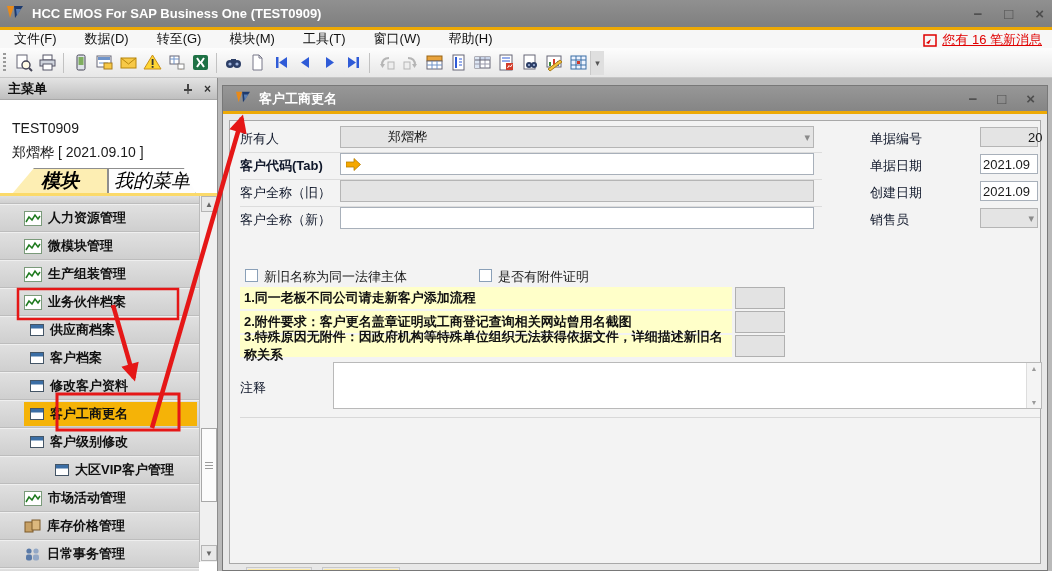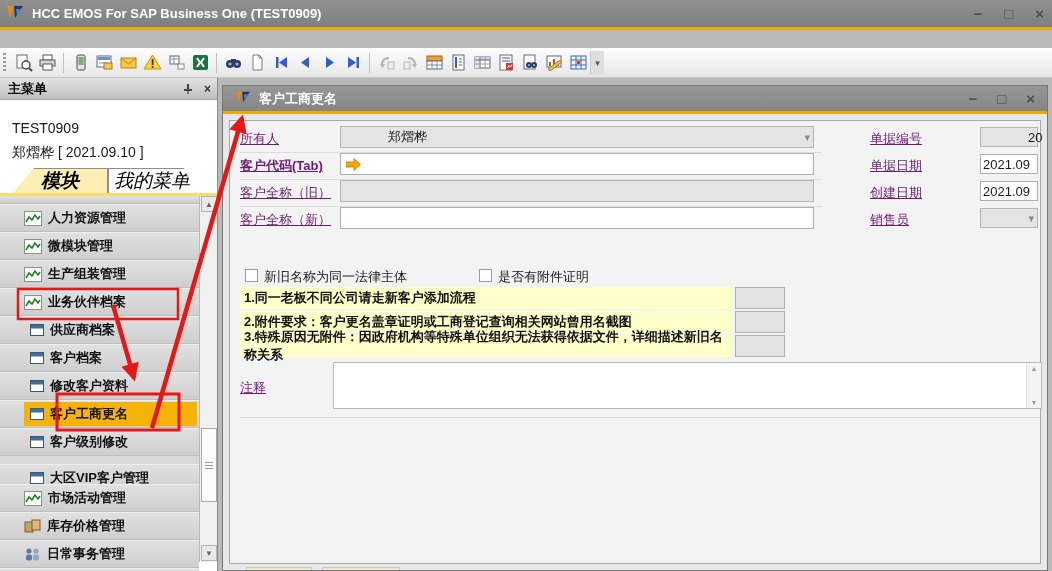--- a/index.html
+++ b/index.html
@@ -73,21 +73,21 @@
   .dialog { left:222px; top:85px; width:826px; height:486px; background:#e8e8e8;
             border:1px solid #787878; overflow:hidden; }
   .dlg-title { position:absolute; left:0; top:0; width:824px; height:25px; background:linear-gradient(#979797,#858585);
                display:flex; align-items:center; color:#fff; font-size:13px; font-weight:bold; }
   .dlg-title .logo { margin:0 8px 0 12px; }
   .dlg-controls { position:absolute; right:12px; top:0; height:25px; display:flex; gap:20px; align-items:center; }
   .dlg-accent { position:absolute; left:0; top:25px; width:824px; height:3px; background:#eda904; }
   .panel { position:absolute; left:6px; top:34px; width:812px; height:444px; background:#f3f3f3;
            border:1px solid #a8a8a8; }
 
-  .flabel { position:absolute; font-size:13px; color:#701a75;text-decoration:underline; }
+  .flabel { position:absolute; font-size:13px; color:#0f172a; }
   .frow-sep { position:absolute; left:10px; width:582px; height:1px; background:#dcdcdc; }
   .field { position:absolute; height:22px; border:1px solid #a8b0ba; background:#fff; font-size:13px;
            display:flex; align-items:center; padding:0 5px; color:#1a1a1a; }
   .field.dis { background:#e4e4e4; border-color:#b5b5b5;padding-left:47px; }
   .ddarrow { position:absolute; right:3px; color:#8a8a8a; font-size:11px; }
   .sm { height:20px; }
 
   .cbx { position:absolute; width:13px; height:13px; background:#fff; border:1px solid #8aa0b8; }
   .cbl { position:absolute; font-size:13px; color:#1a1a1a; }
 
@@ -124,20 +124,36 @@
     </span>
     <span>HCC EMOS For SAP Business One (TEST0909)</span>
     <span class="win-controls">
       <span class="win-btn">−</span>
       <span class="win-btn">□</span>
       <span class="win-btn">×</span>
     </span>
   </div>
   <div class="abs accent"></div>
 
+  <div class="abs menubar">
+    <span class="menu-item">文件(F)</span>
+    <span class="menu-item">数据(D)</span>
+    <span class="menu-item">转至(G)</span>
+    <span class="menu-item">模块(M)</span>
+    <span class="menu-item">工具(T)</span>
+    <span class="menu-item">窗口(W)</span>
+    <span class="menu-item">帮助(H)</span>
+    <span class="msg-link">
+      <svg width="14" height="13" viewBox="0 0 14 13">
+          <rect x="1" y="1" width="12" height="11" fill="none" stroke="#e00000" stroke-width="1.5"></rect>
+          <polygon points="3,9 8,5 6,10" fill="#e00000"></polygon>
+        </svg>
+      <span class="txt">您有 16 笔新消息</span>
+    </span>
+  </div>
 
   <div class="abs toolbar">
     <span class="grip"></span>
     <span class="tbtn">
         <svg width="19" height="19" viewBox="0 0 19 19">
           <rect x="3" y="2" width="10" height="13" fill="#fff" stroke="#667"></rect>
           <circle cx="12" cy="12" r="4" fill="#fffbe6" stroke="#445" stroke-width="1.4"></circle>
           <line x1="15" y1="15" x2="18" y2="18" stroke="#445" stroke-width="2"></line>
         </svg>
       </span>
@@ -415,21 +431,21 @@
         </div>
       <div class="trow sub" style="top:232px;">
           <span class="fg">
             <svg width="14" height="12" viewBox="0 0 14 12">
               <rect x="0.5" y="0.5" width="13" height="11" fill="#fff" stroke="#456"></rect>
               <rect x="1" y="1" width="12" height="3.5" fill="#3b6ea5"></rect>
             </svg>
             <span class="lbl">客户级别修改</span>
           </span>
         </div>
-      <div class="trow sub" style="top:268px;">
+      <div class="trow sub" style="top:260px;justify-content:center;">
           <span class="fg">
             <svg width="14" height="12" viewBox="0 0 14 12">
               <rect x="0.5" y="0.5" width="13" height="11" fill="#fff" stroke="#456"></rect>
               <rect x="1" y="1" width="12" height="3.5" fill="#3b6ea5"></rect>
             </svg>
             <span class="lbl">大区VIP客户管理</span>
           </span>
         </div>
       <div class="trow mod" style="top:288px;">
           <span class="fg">

